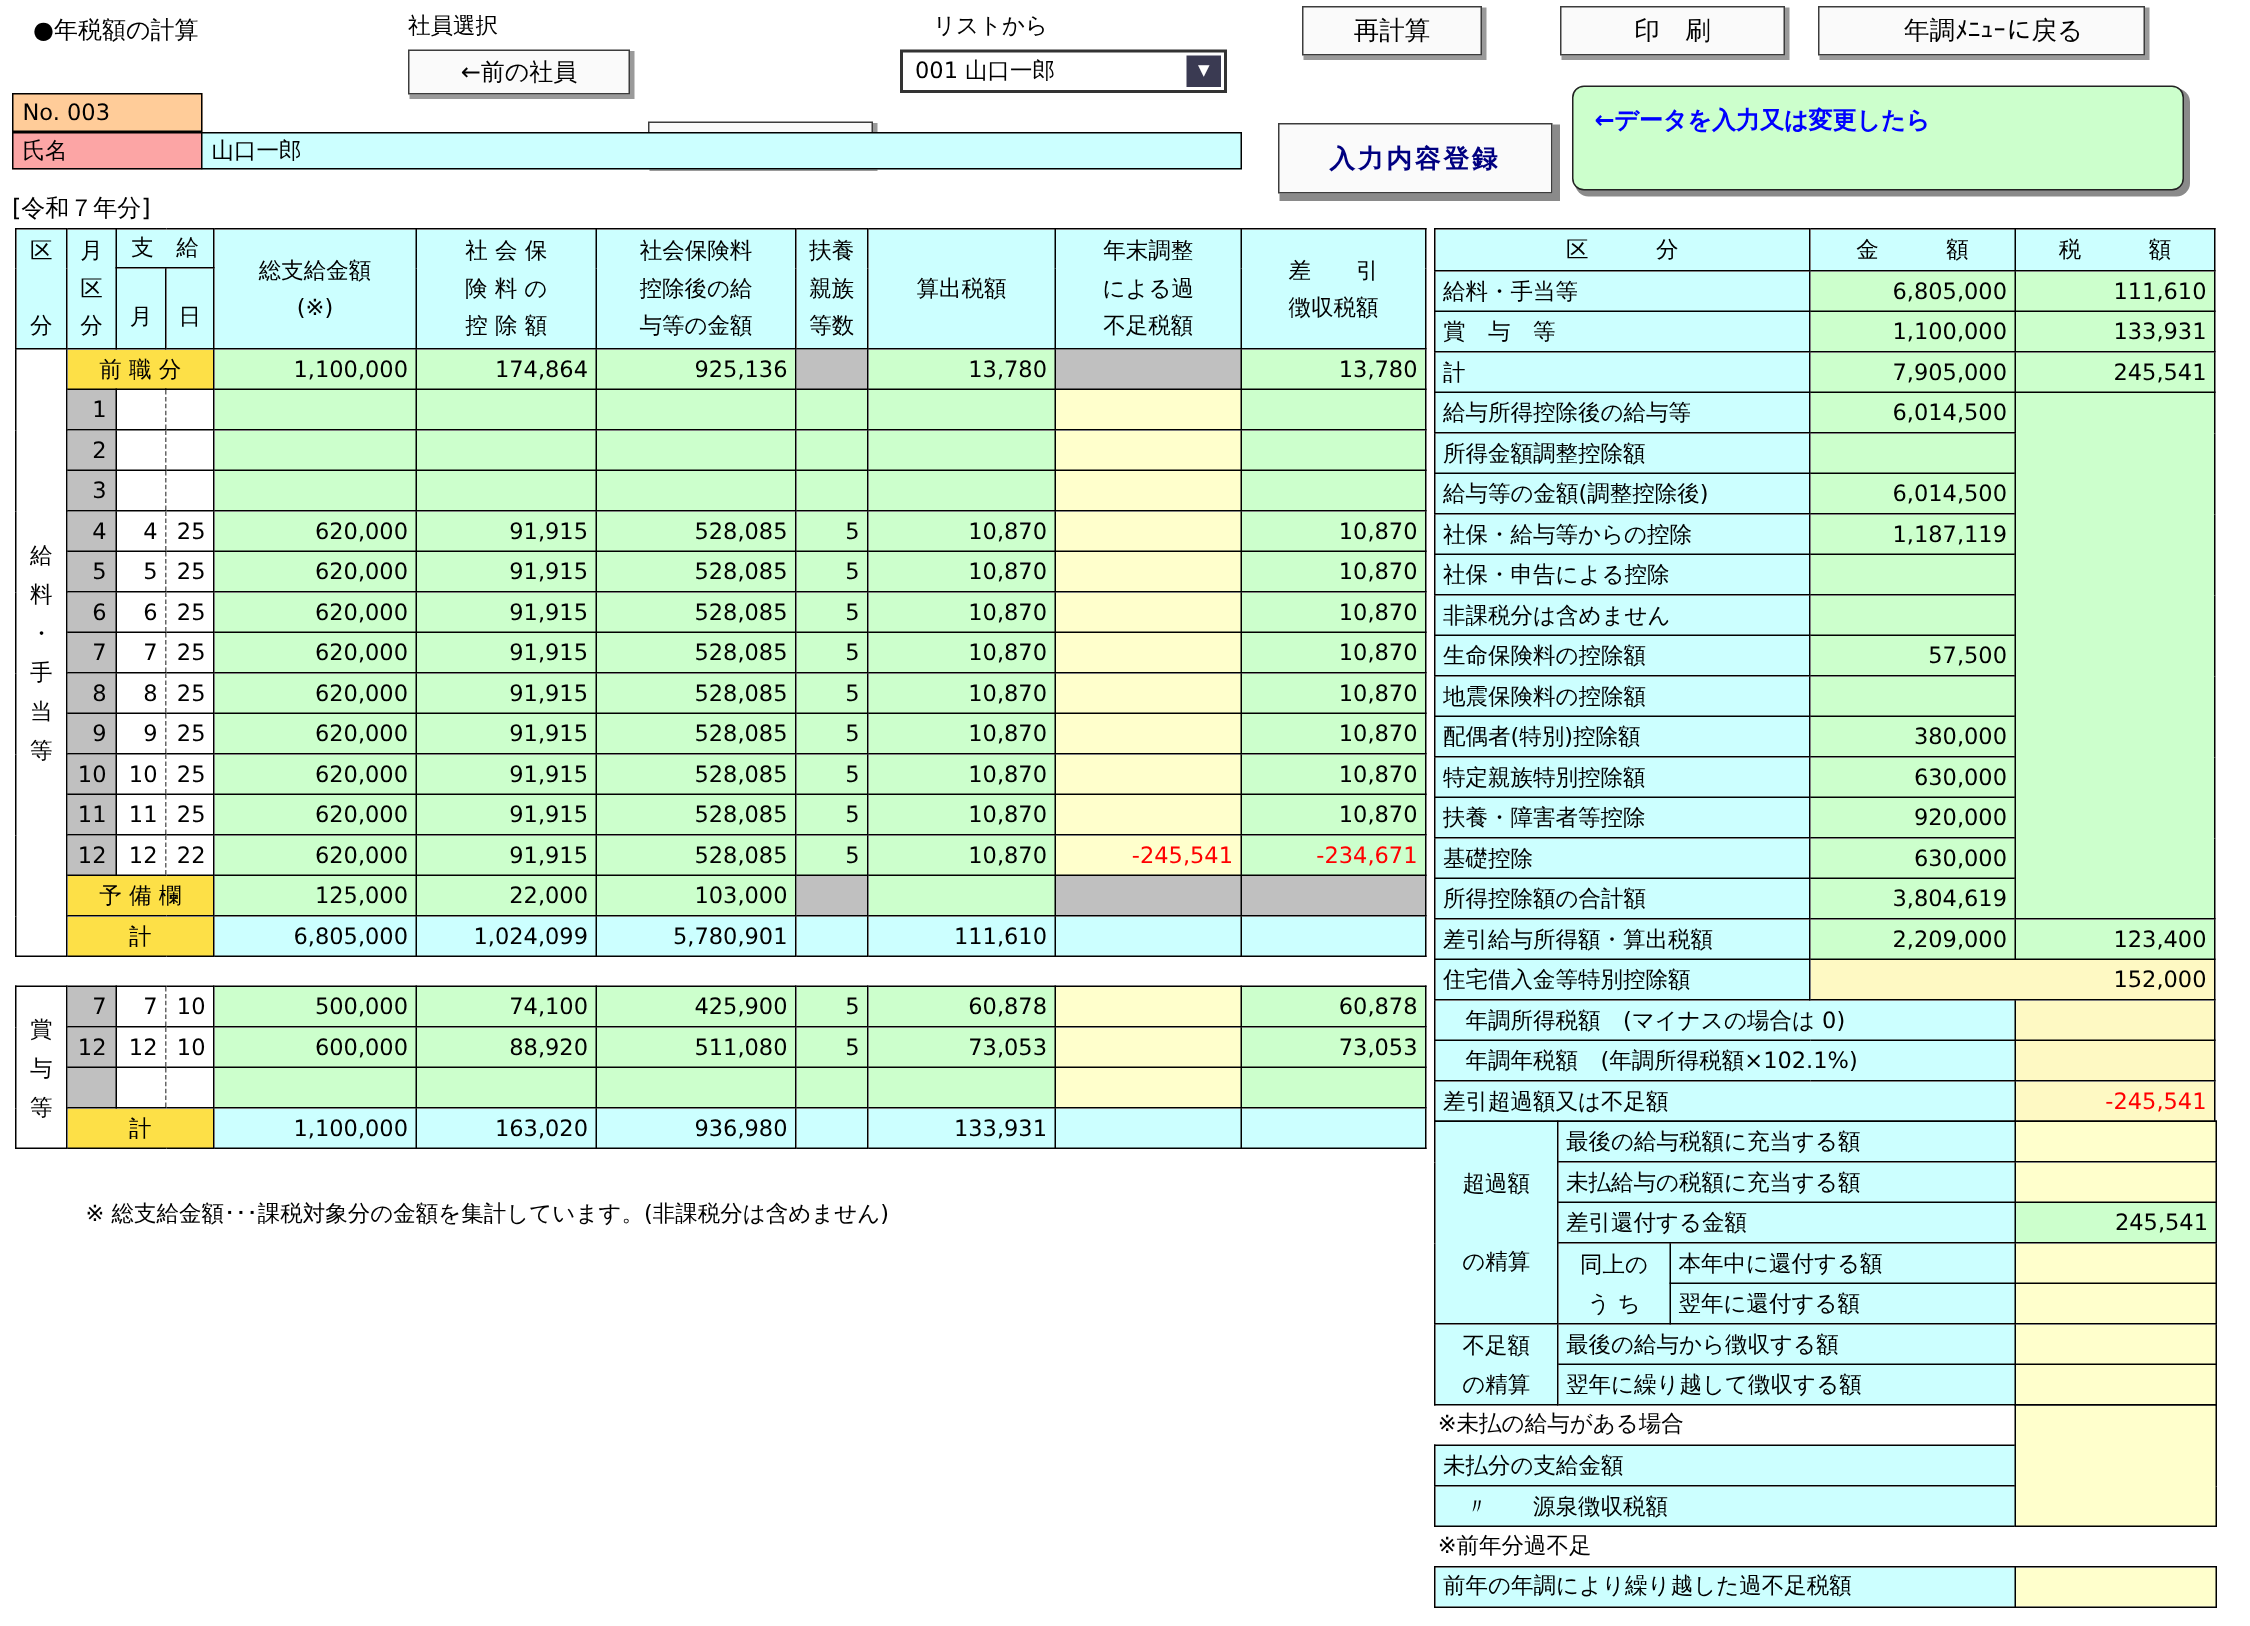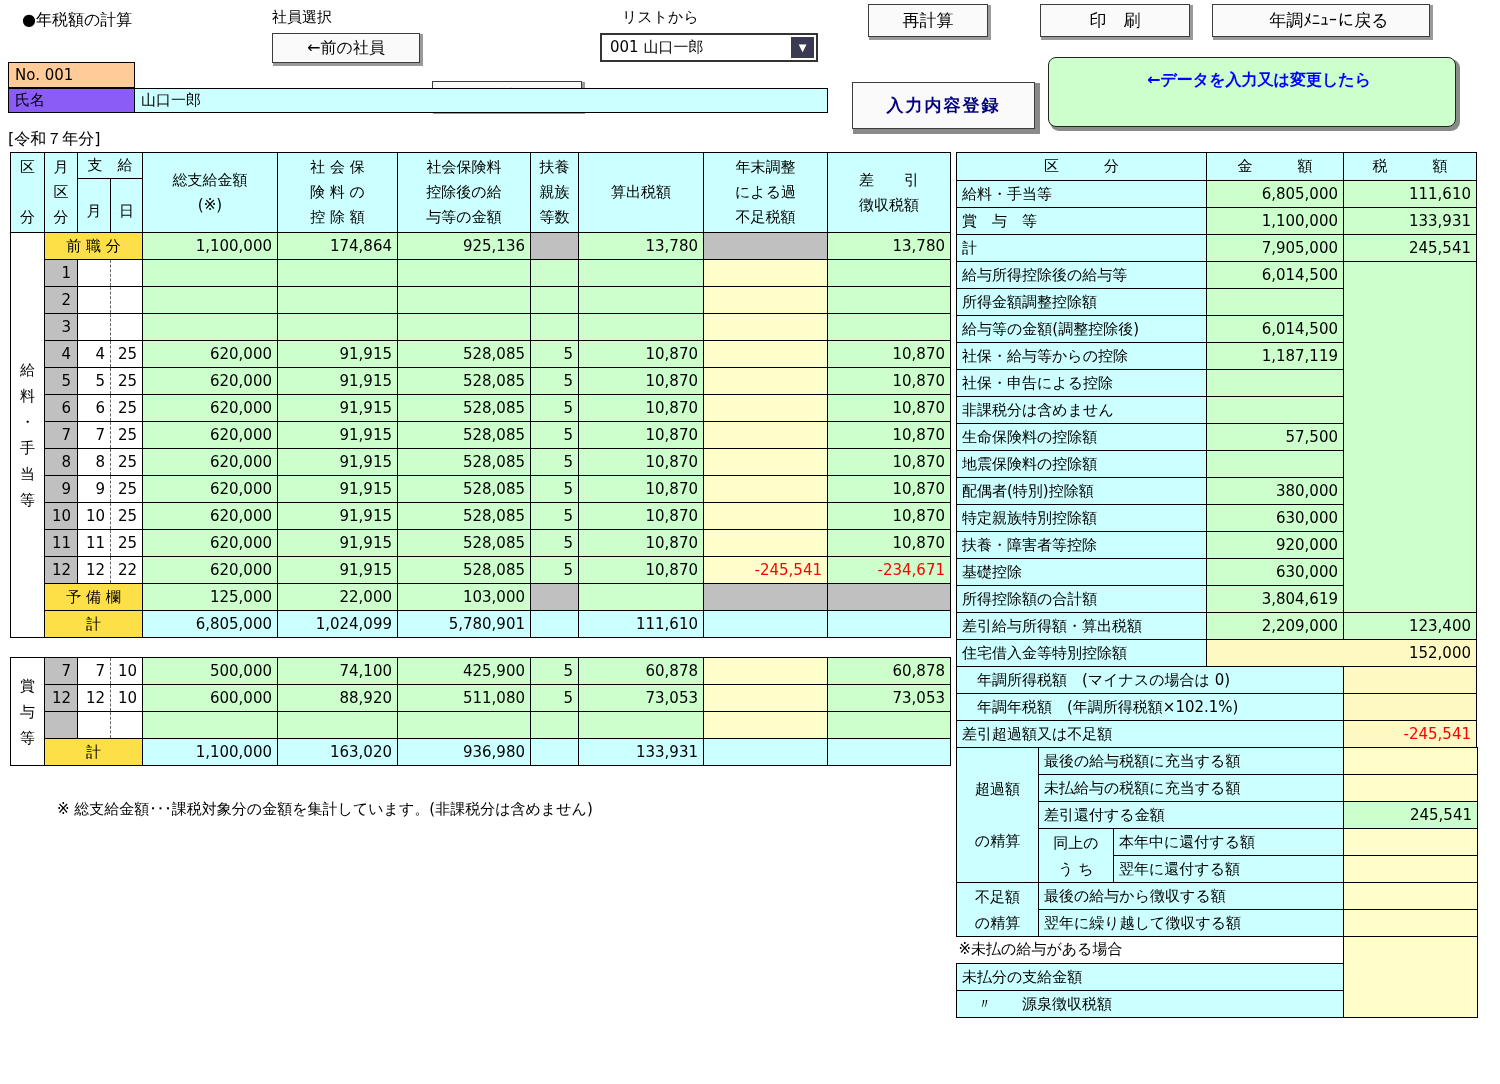--- a/index.html
+++ b/index.html
@@ -18,29 +18,29 @@
   #btn-next{left:432px;top:33px;width:150px;height:30px;margin-top:48px;}
   #btn-recalc{left:868px;top:4px;width:120px;height:33px;font-size:17px;}
   #btn-print{left:1040px;top:4px;width:150px;height:33px;font-size:17px;}
   #btn-back{left:1212px;top:4px;width:218px;height:33px;font-size:17px;padding-left:16px;}
   #dropdown{left:600px;top:33px;width:218px;height:29px;background:#fff;border:2px solid #333;
             display:flex;align-items:center;padding-left:8px;cursor:pointer;}
   .dd-arrow{position:absolute;right:2px;top:2px;width:23px;height:21px;background:#3a3a52;
             color:#fff;display:flex;align-items:center;justify-content:center;font-size:10px;}
   #no-box{left:8px;top:62px;width:127px;height:26px;background:#FFCC99;border:1px solid #000;
           padding-left:6px;display:flex;align-items:center;}
-  #name-label{left:8px;top:88px;width:127px;height:25px;background:#8b5cf6;border:1px solid #000;
+  #name-label{left:8px;top:88px;width:127px;height:25px;background:#fca5a5;border:1px solid #000;
           padding-left:6px;display:flex;align-items:center;}
   #name-value{left:134px;top:88px;width:694px;height:25px;background:#CCFFFF;border:1px solid #000;
           padding-left:6px;display:flex;align-items:center;}
   #btn-register{left:852px;top:62px;width:183px;height:47px;font-size:17px;font-weight:bold;
           color:#000080;letter-spacing:2px;box-shadow:3px 3px 0 2px #8a8a8a;margin-top:20px;}
   #note-box{left:1048px;top:57px;width:408px;height:70px;background:#CCFFCC;border:1px solid #222;
           border-radius:8px;box-shadow:3px 3px 0 1px #8a8a8a;color:#0000FF;font-weight:bold;
-          font-size:16px;padding:10px 0 0 14px;line-height:23px;text-align:center;}
+          font-size:16px;padding:10px 0 0 14px;line-height:23px;}
   #note-box .line2{margin-left:16px;}
   #era-label{left:8px;top:129px;font-size:16px;}
   #footnote{left:57px;top:800px;}
 
   
   table{border-collapse:collapse;table-layout:fixed;}
   td,th{border:1px solid #000;height:27px;font-size:15px;font-weight:normal;
         padding:0;overflow:hidden;white-space:nowrap;vertical-align:middle;}
   th{background:#CCFFFF;white-space:pre-line;text-align:center;line-height:25px;}
   .num{text-align:right;padding-right:5px;}
@@ -81,21 +81,21 @@
 <div class="abs btn" id="btn-next">次の社員→</div>
 <div class="abs" id="list-label">リストから</div>
 <div class="abs" id="dropdown">
   <span>001 山口一郎</span>
   <span class="dd-arrow">▼</span>
 </div>
 <div class="abs btn" id="btn-recalc">再計算</div>
 <div class="abs btn" id="btn-print">印　刷</div>
 <div class="abs btn" id="btn-back">年調ﾒﾆｭｰに戻る</div>
 
-<div class="abs" id="no-box">No. 001</div>
+<div class="abs" id="no-box">No. 003</div>
 <div class="abs" id="name-label">氏名</div>
 <div class="abs" id="name-value">山口一郎</div>
 <div class="abs btn" id="btn-register">入力内容登録</div>
 <div class="abs" id="note-box">
   <div>←データを入力又は変更したら</div>
 </div>
 <div class="abs" id="era-label">[令和７年分]</div>
 
 <table class="abs" id="salary-table">
   <colgroup>
@@ -562,14 +562,30 @@
       </tr>
       <tr>
         <td class="slabel">未払分の支給金額</td>
       </tr>
       <tr>
         <td class="slabel">　〃　　源泉徴収税額</td>
       </tr>
     </tbody>
   </table>
 
+  <table>
+    <colgroup>
+        <col style="width:387px">
+        <col style="width:134px">
+      </colgroup>
+    <tbody>
+      <tr>
+        <td class="plain">※前年分過不足</td>
+        <td class="plain"></td>
+      </tr>
+      <tr>
+        <td class="slabel">前年の年調により繰り越した過不足税額</td>
+        <td class="yellowbg"></td>
+      </tr>
+    </tbody>
+  </table>
 
 </div>
 
 </body></html>

